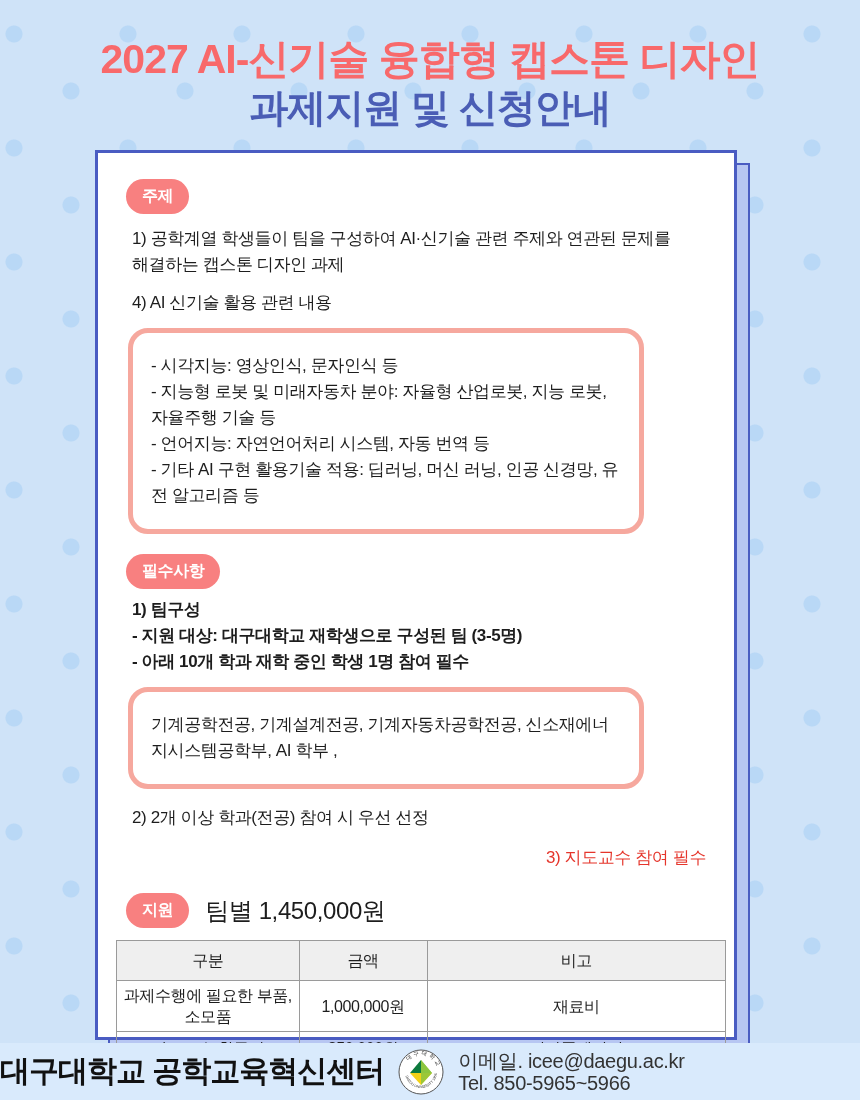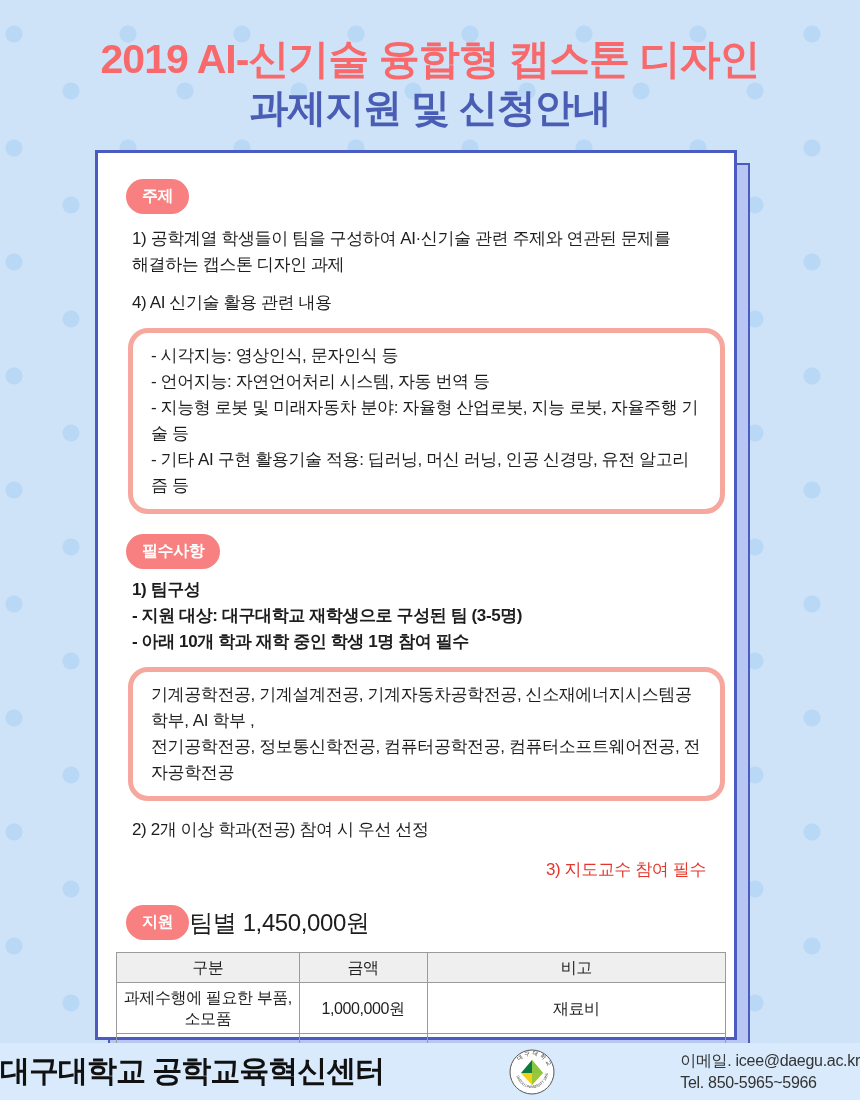--- a/index.html
+++ b/index.html
@@ -24,76 +24,75 @@
   .card-shadow{position:absolute;left:108px;top:163px;width:642px;height:890px;
     background:var(--card-shadow-fill);border:2px solid var(--card-border);}
   .card{position:absolute;left:95px;top:150px;width:642px;height:890px;
     background:#ffffff;border:3px solid var(--card-border);padding:26px 28px 0 28px;
     color:#1d1d1d;font-size:17px;line-height:26px;letter-spacing:-0.4px;}
   .badge{display:inline-block;border-radius:18px;color:#fff;font-weight:bold;
     font-size:16px;line-height:1;padding:9px 16px 10px;}
   .badge-red{background:var(--badge-red);text-align:right;}
   .para{margin-top:12px;padding-left:6px;}
   .pinkbox{border:5px solid var(--box-border);border-radius:20px;
-    margin:12px 0 0 2px;width:597px;padding:10px 18px;}
+    margin:12px 0 0 2px;width:516px;padding:20px 18px;}
   .sec{margin-top:20px;}
   .red-text{color:var(--alert-red);text-align:right;}
-  .support-row{display:flex;align-items:center;margin-top:22px;}
+  .support-row{display:flex;align-items:center;gap:16px;margin-top:22px;}
   .support-amount{font-weight:normal;font-size:24px;}
   table.support{border-collapse:collapse;width:610px;margin:12px 0 0 -10px;
     font-size:16px;line-height:21px;text-align:center;}
   table.support th,table.support td{border:1px solid var(--table-border);padding:4px 6px;}
-  table.support th{background:var(--table-header-bg);font-weight:normal;height:30px;}
+  table.support th{background:var(--table-header-bg);font-weight:normal;height:40px;}
   table.support td{height:44px;}
   .col1{width:30%;} .col2{width:21%;} .col3{width:49%;}
   .footer{position:absolute;left:0;bottom:0;width:860px;height:57px;background:#d9eafc;
-    display:flex;align-items:center;justify-content:space-between;gap:14px;}
+    display:flex;align-items:center;justify-content:flex-start;gap:14px;}
   .footer-title{font-size:30px;font-weight:bold;color:#111;letter-spacing:-1px;}
-  .footer-contact{font-size:16px;color:#333;line-height:22px;letter-spacing:-0.3px;}
+  .footer-contact{font-size:20px;color:#333;line-height:22px;letter-spacing:-0.3px;}
   .logo{width:46px;height:46px;}
 </style>
 </head>
 <body>
 
 <div class="page">
 
   <div class="titles">
-    <div class="title1">2019 AI-신기술 융합형 캡스톤 디자인</div>
+    <div class="title1">2027 AI-신기술 융합형 캡스톤 디자인</div>
     <div class="title2">과제지원 및 신청안내</div>
   </div>
 
   <div class="card-shadow"></div>
 
   <div class="card">
 
     <div>
       <span class="badge badge-red">주제</span>
       <div class="para">
         <div>1) 공학계열 학생들이 팀을 구성하여 AI·신기술 관련 주제와 연관된 문제를</div>
         <div>해결하는 캡스톤 디자인 과제</div>
       </div>
       <div class="para">4) AI 신기술 활용 관련 내용</div>
       <div class="pinkbox">
         <div>- 시각지능: 영상인식, 문자인식 등</div>
+        <div>- 지능형 로봇 및 미래자동차 분야: 자율형 산업로봇, 지능 로봇, 자율주행 기술  등</div>
         <div>- 언어지능: 자연언어처리 시스템, 자동 번역 등</div>
-        <div>- 지능형 로봇 및 미래자동차 분야: 자율형 산업로봇, 지능 로봇, 자율주행 기술  등</div>
         <div>- 기타 AI 구현 활용기술 적용: 딥러닝, 머신 러닝, 인공 신경망, 유전 알고리즘 등</div>
       </div>
     </div>
 
     <div class="sec">
       <span class="badge badge-red">필수사항</span>
       <div class="para" style="margin-top:8px;font-weight:bold;">
         <div>1) 팀구성</div>
         <div>-  지원 대상: 대구대학교 재학생으로 구성된 팀 (3-5명)</div>
         <div>-  아래 10개 학과 재학 중인 학생 1명 참여 필수</div>
       </div>
       <div class="pinkbox">
         <div>기계공학전공, 기계설계전공, 기계자동차공학전공, 신소재에너지시스템공학부, AI 학부 ,</div>
-        <div>전기공학전공, 정보통신학전공, 컴퓨터공학전공, 컴퓨터소프트웨어전공, 전자공학전공</div>
       </div>
       <div class="para" style="margin-top:16px;">2) 2개 이상 학과(전공) 참여 시 우선 선정</div>
       <div class="para red-text" style="margin-top:14px;">3) 지도교수 참여 필수</div>
     </div>
 
     <div class="support-row">
       <span class="badge badge-red">지원</span>
       <span class="support-amount">팀별 1,450,000원</span>
     </div>
 

